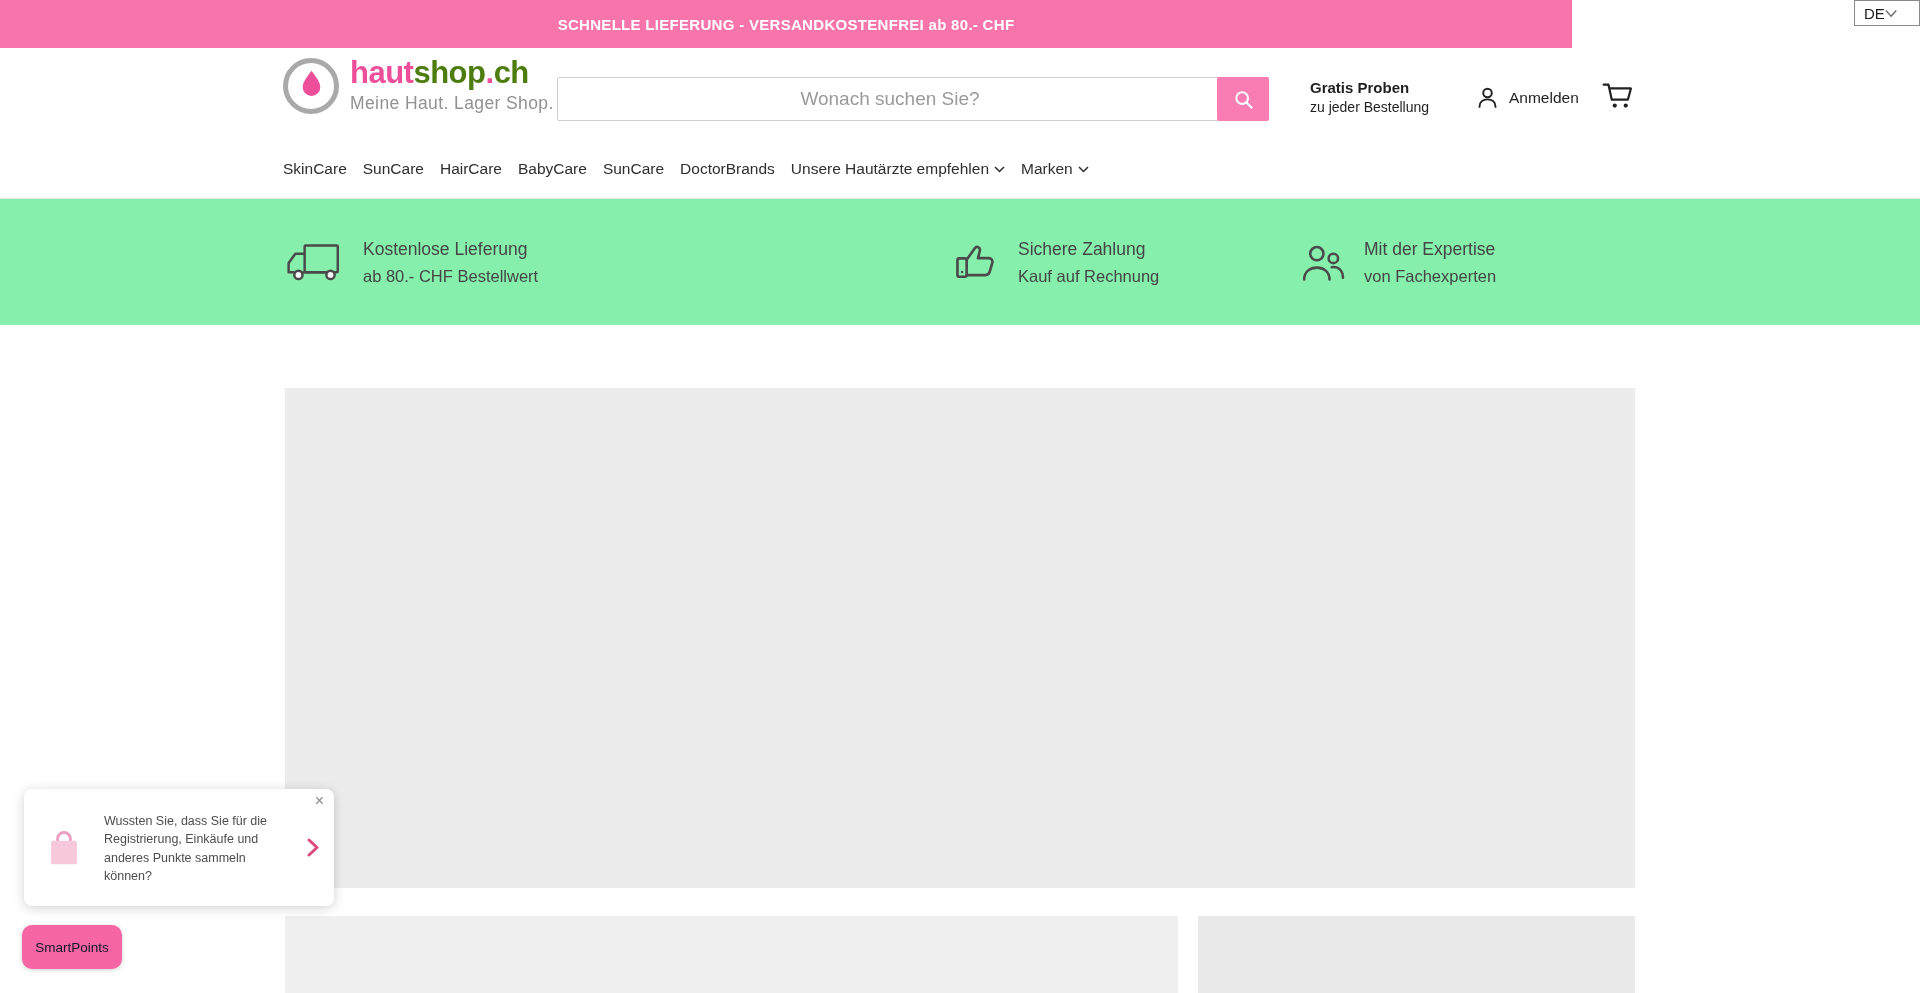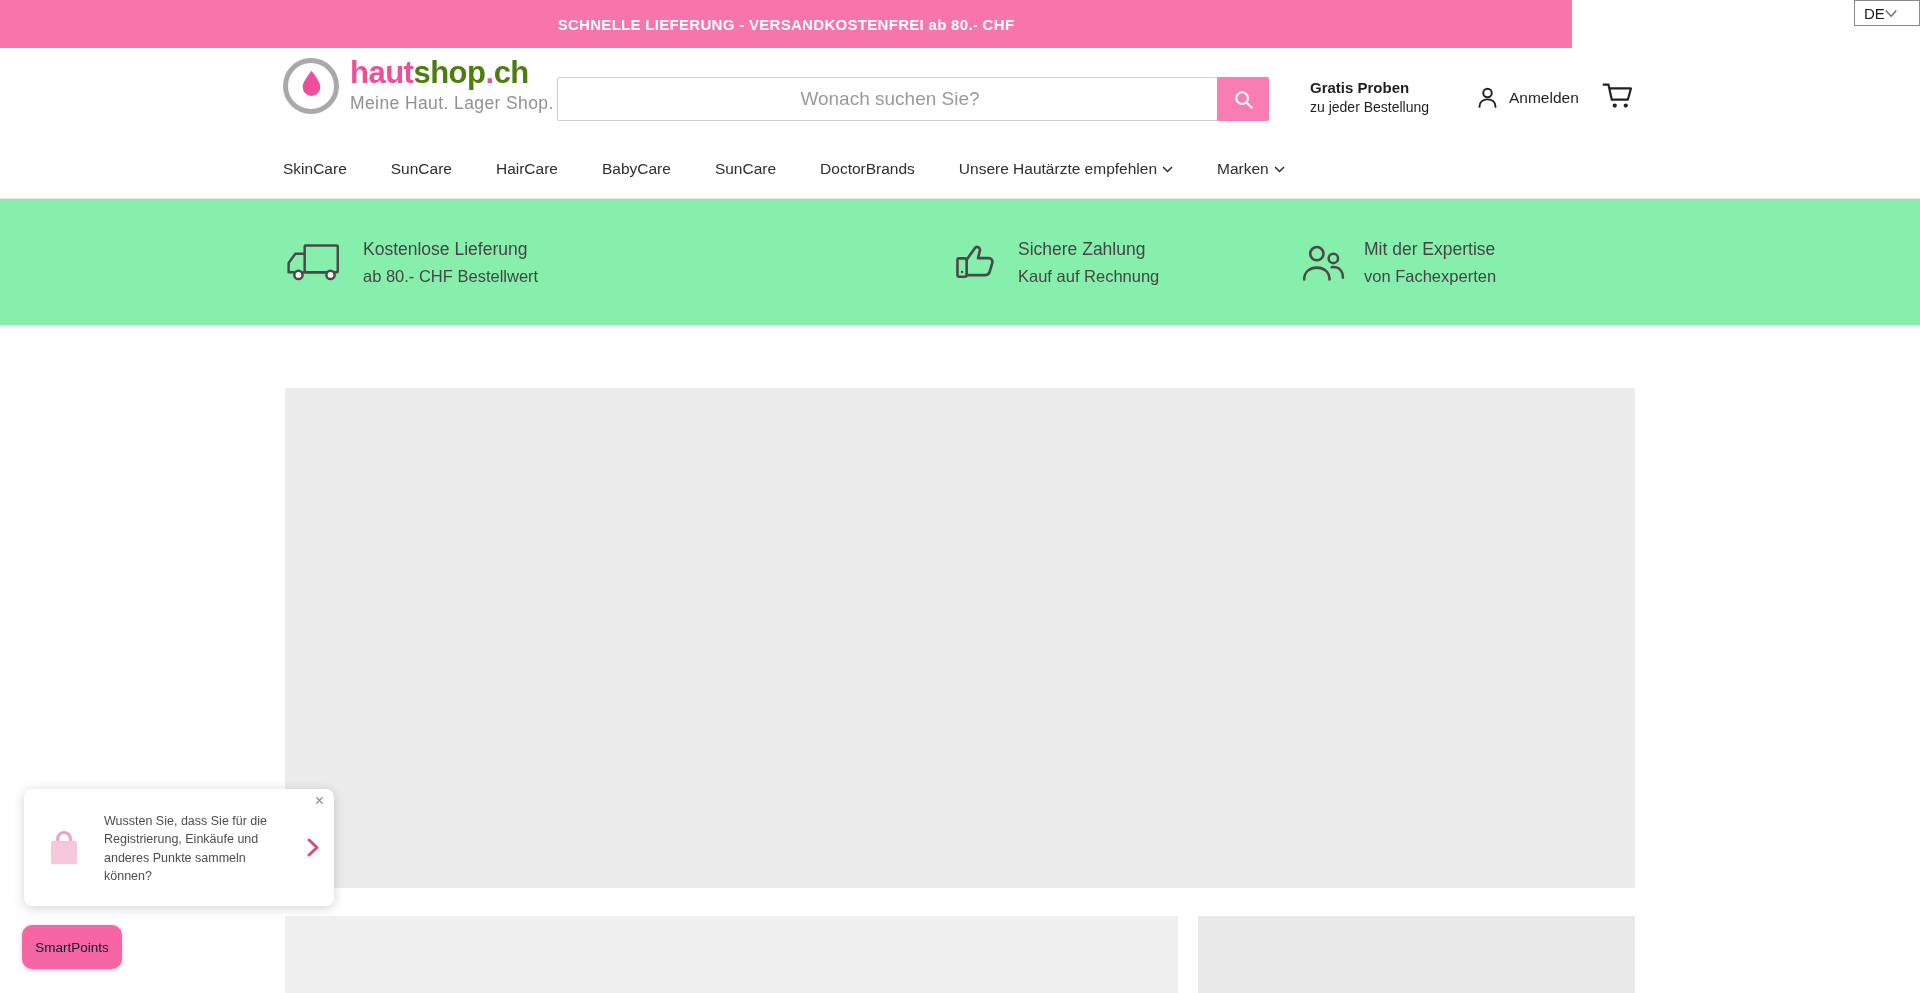--- a/index.html
+++ b/index.html
@@ -40,21 +40,21 @@
   .promo { position:absolute; left:1310px; top:79px; }
   .promo-title { font-size:15px; font-weight:bold; color:#1f1f1f; line-height:1.25; }
   .promo-sub { font-size:14px; color:#1f1f1f; line-height:1.35; }
 
   .login { position:absolute; left:1475px; top:85px; display:flex; align-items:center; cursor:pointer; }
   .login span { margin-left:9px; font-size:15.5px; color:#1f1f1f; }
 
   .cart { position:absolute; left:1602px; top:81px; cursor:pointer; }
 
   
-  .nav { position:absolute; left:283px; top:160px; display:flex; gap:44px; align-items:center; }
+  .nav { position:absolute; left:283px; top:160px; display:flex; gap:16px; align-items:center; }
   .nav a { font-size:15.5px; color:#2e2e2e; text-decoration:none; display:flex; align-items:center; cursor:pointer; white-space:nowrap; }
   .nav a svg { margin-left:5px; }
 
   
   .features { position:absolute; left:0; top:198px; width:1920px; height:127px; background:#86efac;
               border-top:1px solid #e4e4e4; }
   .feature { position:absolute; top:0; height:127px; display:flex; align-items:center; }
   .f-icon { flex:none; display:flex; align-items:center; justify-content:center; }
   .f-txt { margin-left:18px; }
   .f-title { font-size:17.5px; color:#454545; line-height:27px; }

